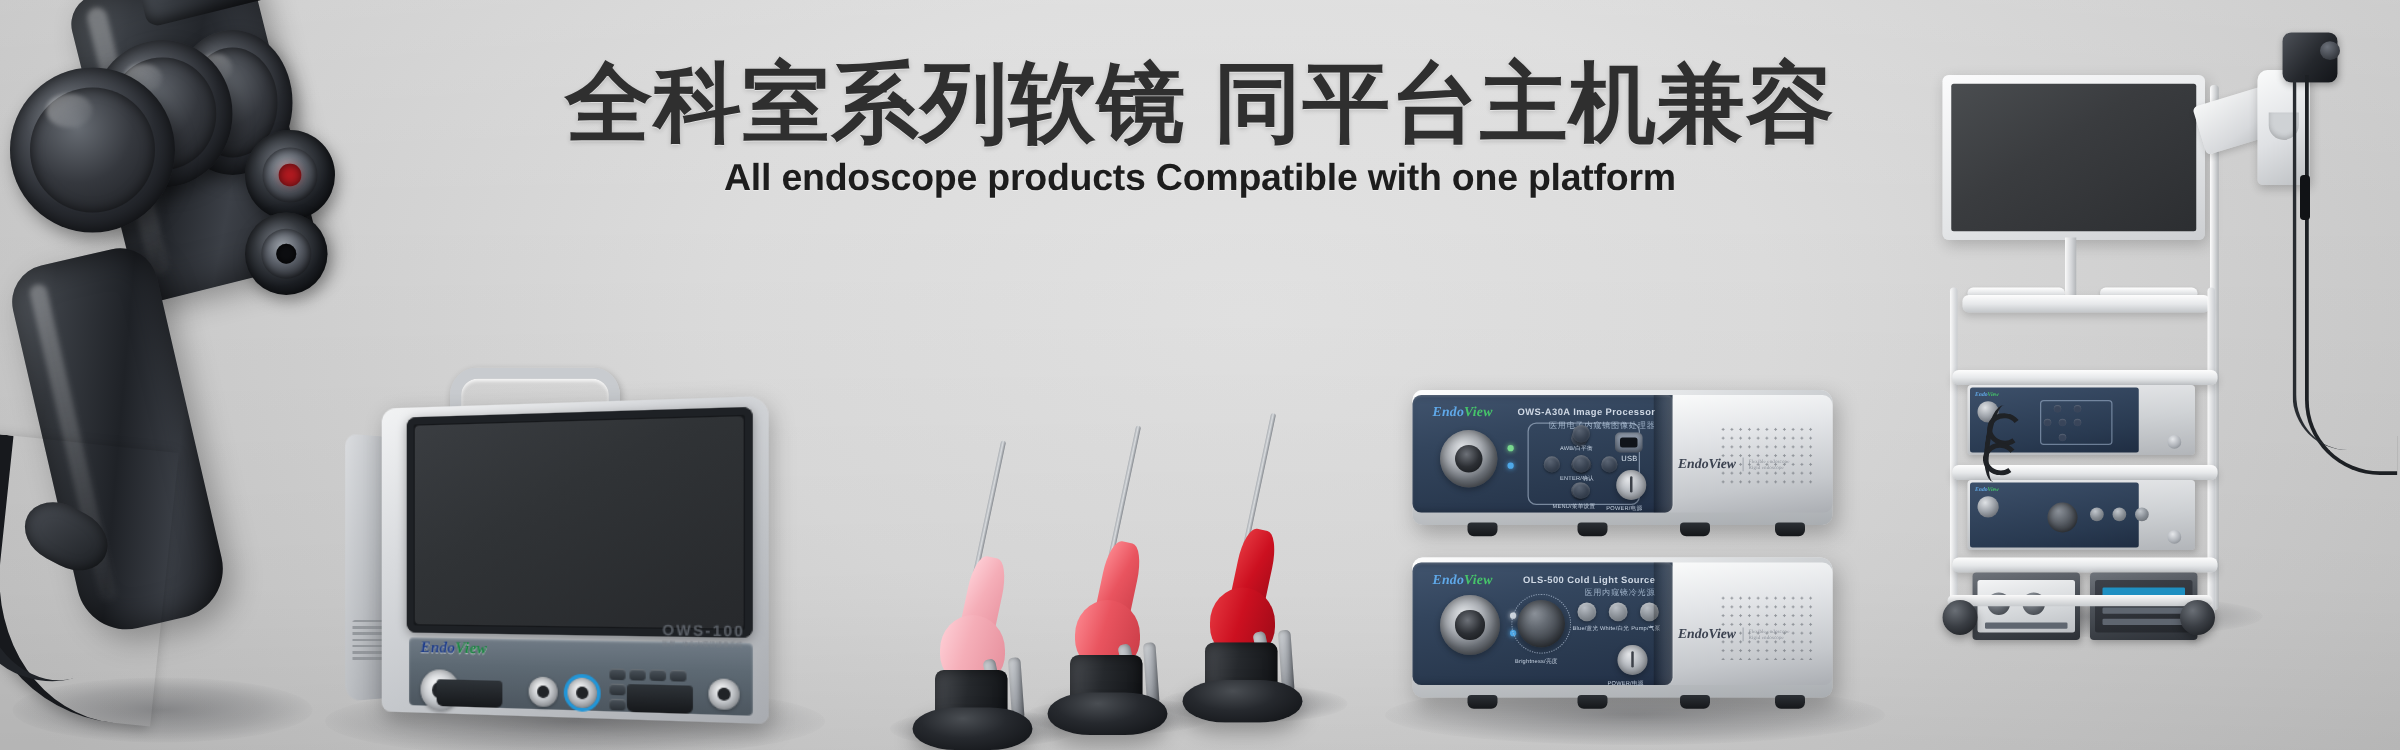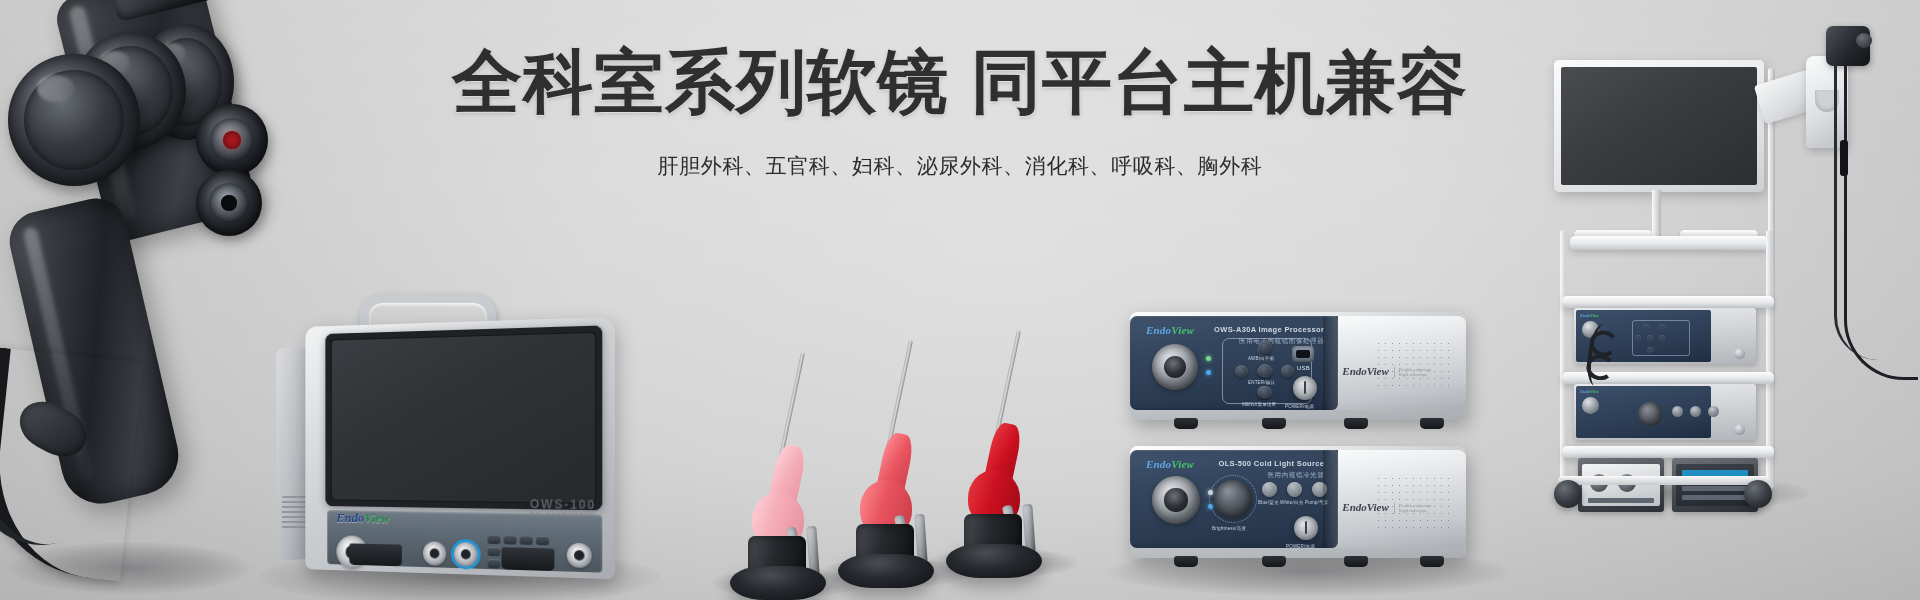--- a/index.html
+++ b/index.html
@@ -911,16 +911,16 @@
 
     <div class="cbar"></div>
     <div class="caster c1"></div>
     <div class="caster c2"></div>
   </div>
 
   <div class="text-block">
     <div class="headline">
       <span>全科室系列软镜</span><span class="seg2">同平台主机兼容</span>
     </div>
-    <div class="dept-cn">肝胆外科、五官科、妇科、泌尿外科、消化科、呼吸科、胸外科</div>
+    <div class="subhead">All endoscope products Compatible with one platform</div>
   </div>
 
 </div>
 
 </body></html>

